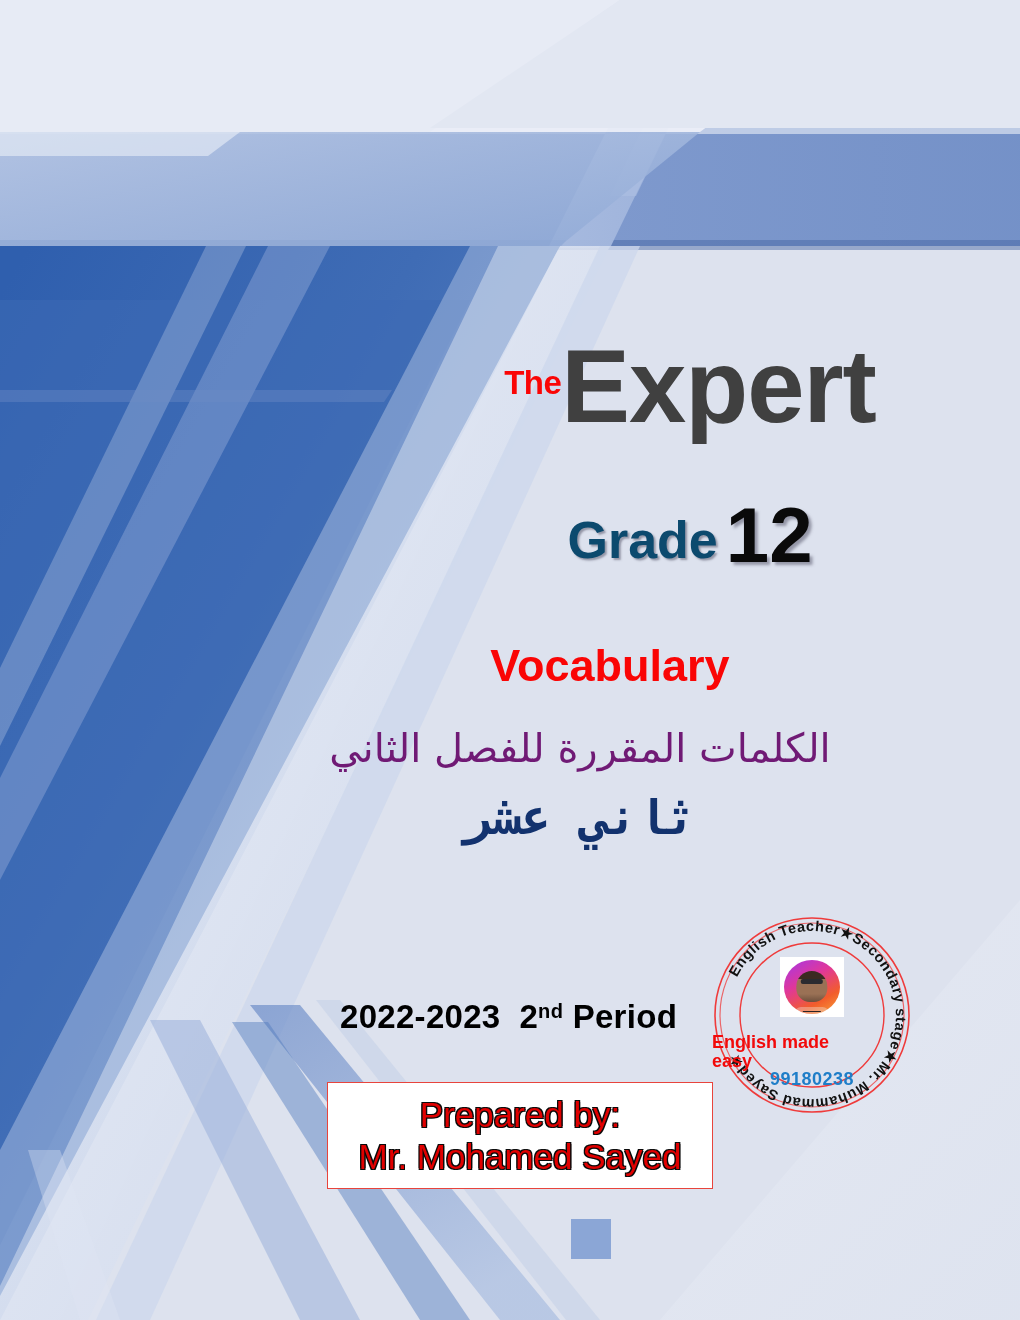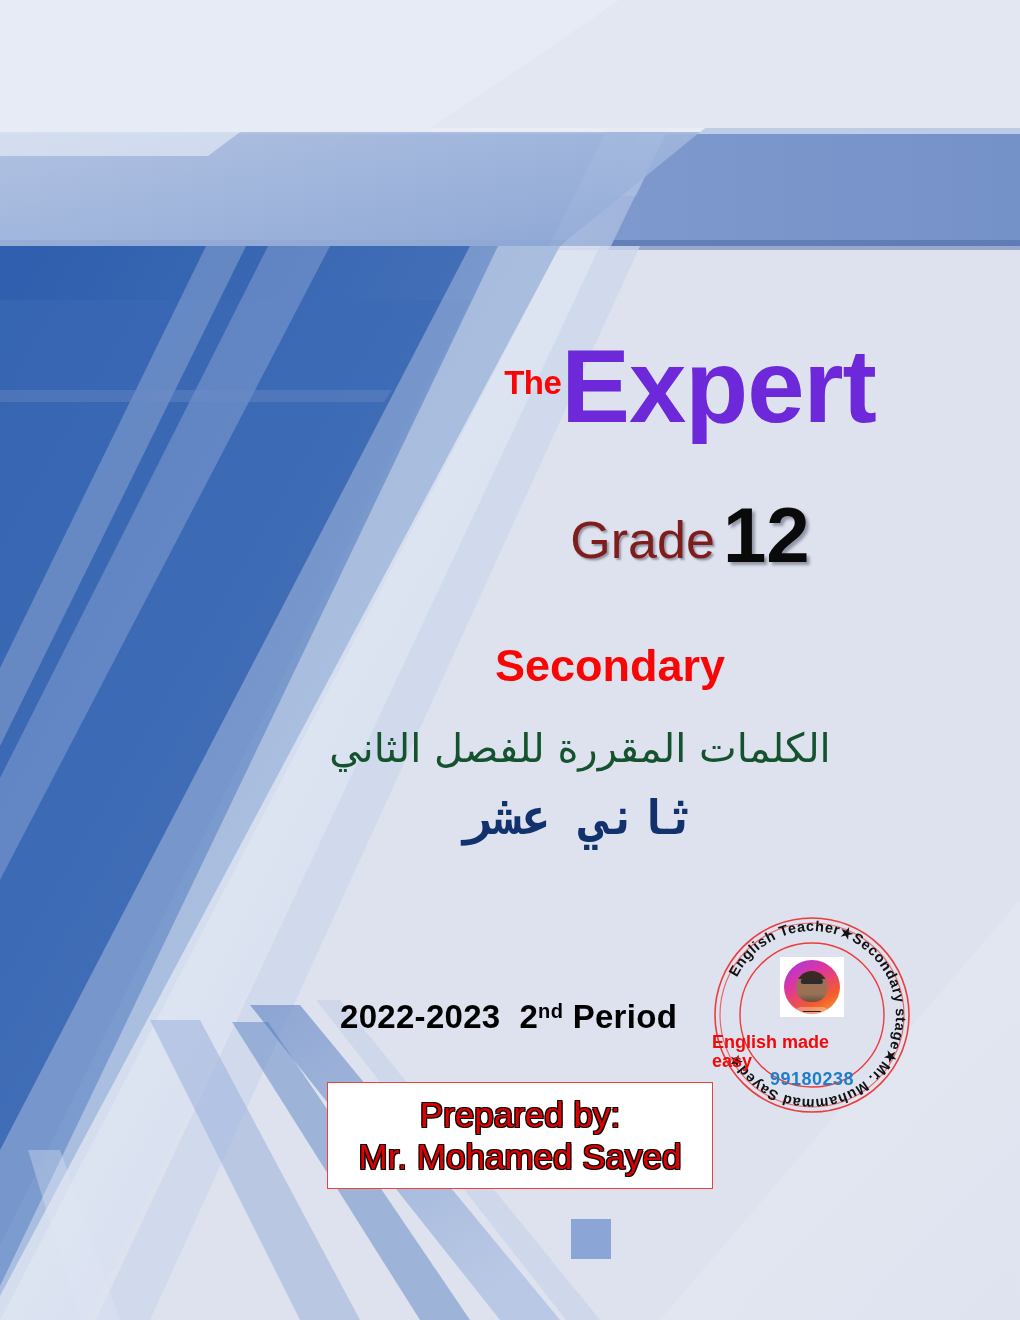--- a/index.html
+++ b/index.html
@@ -32,50 +32,50 @@
   .title-line{
     white-space:nowrap;
     line-height:1;
     display:block;
   }
   .title-the{
     font-size:33px;font-weight:bold;color:#fa0505;
     vertical-align:28px;letter-spacing:-0.5px;margin-top:20px;
   }
   .title-expert{
-    font-size:103px;font-weight:bold;color:#6d28d9;
+    font-size:103px;font-weight:bold;color:#404040;
     letter-spacing:-1px;
   }
 
   
   .grade-block{
     position:absolute;left:430px;top:490px;width:520px;text-align:center;
   }
   .grade-word{
-    font-size:52px;font-weight:normal;color:#7f1d1d;
+    font-size:52px;font-weight:bold;color:#0c4a6e;
     text-shadow:2px 2px 2px rgba(90,90,110,.55);
   }
   .grade-num{
     font-size:78px;font-weight:bold;color:#0a0a0a;
     text-shadow:3px 3px 3px rgba(90,90,110,.55);
     vertical-align:-4px;margin-left:8px;
   }
 
   
   .vocab{
     position:absolute;left:370px;top:640px;width:480px;text-align:center;
     font-size:45px;font-weight:bold;color:#fa0505;
   }
 
   
   .arabic1{
     position:absolute;left:300px;top:723px;width:560px;
     text-align:center;direction:rtl;
     font-family:"DejaVu Sans","Liberation Sans",sans-serif;
-    font-size:40px;color:#14532d;line-height:1.25;
+    font-size:40px;color:#701a75;line-height:1.25;
   }
   .arabic2{
     position:absolute;left:300px;top:790px;width:560px;
     text-align:center;direction:rtl;
     font-family:Liberation Mono, monospace;
     font-size:48px;font-weight:bold;color:#12326e;line-height:1.3;
   }
 
   
   .period{
@@ -241,21 +241,21 @@
     <div class="title-block">
       <span class="title-line">
         <span class="title-the">The</span><span class="title-expert">Expert</span>
       </span>
     </div>
 
     <div class="grade-block">
       <span class="grade-word">Grade</span><span class="grade-num">12</span>
     </div>
 
-    <div class="vocab">Secondary</div>
+    <div class="vocab">Vocabulary</div>
 
     <div class="arabic1">الكلمات المقررة للفصل الثاني</div>
 
     <div class="arabic2">ثاني عشر</div>
 
     <div class="period">
       <span>2022-2023</span>&nbsp;&nbsp;<span>2</span><sup>nd</sup>&nbsp;<span>Period</span>
     </div>
 
     <div class="prepared-box">

